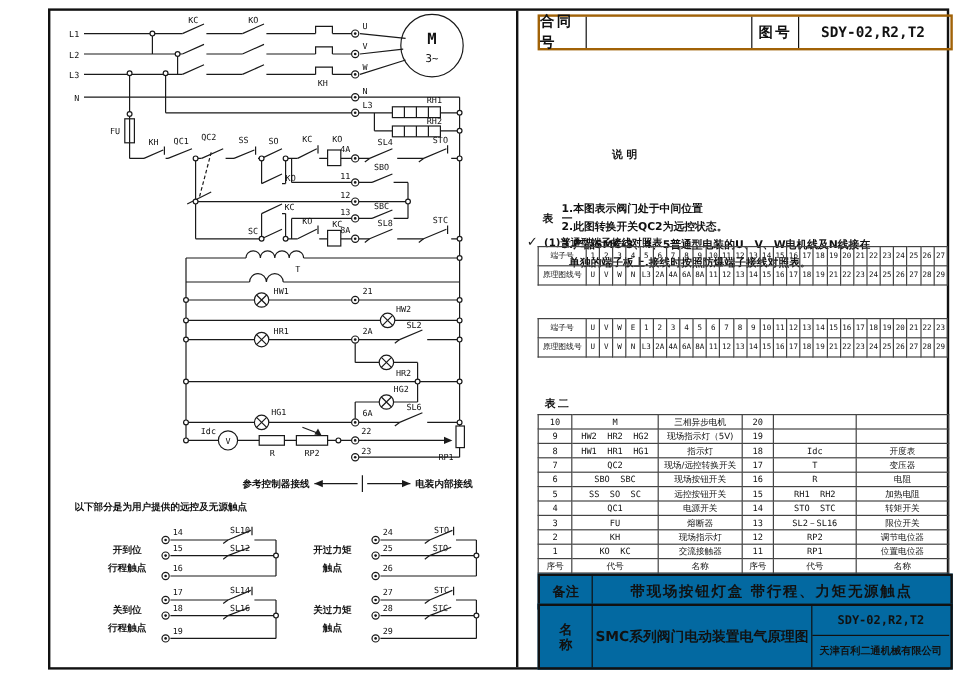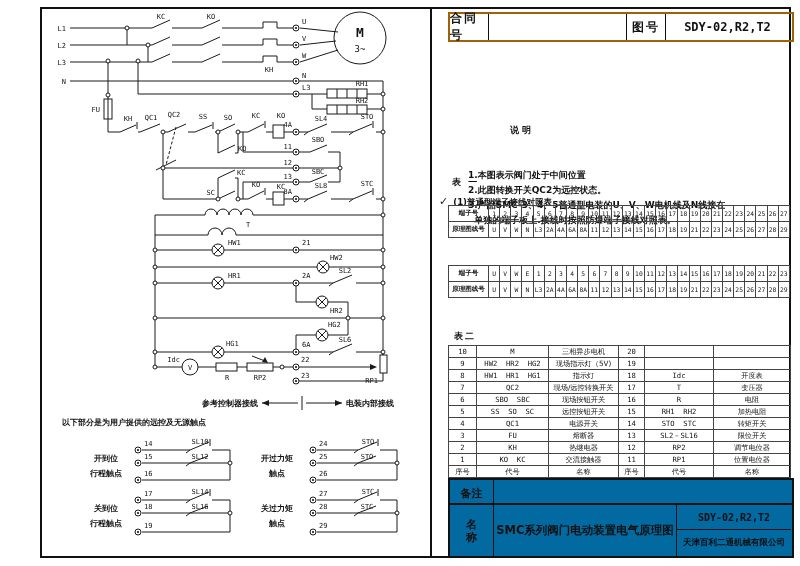--- a/index.html
+++ b/index.html
@@ -18,21 +18,21 @@
   .tb-header .cell:last-child{border-right:none;}
   .mono{font-family:"DejaVu Sans Mono",monospace;letter-spacing:0;}
   .notes{font-size:9px;font-weight:bold;line-height:15px;white-space:pre;}
   .sec-label{font-size:9px;font-weight:bold;letter-spacing:2px;text-align:right;}
   .tt-title{font-size:8.5px;font-weight:bold;}
   .check{color:#222;font-size:11px;font-weight:bold;}
   table{border-collapse:collapse;table-layout:fixed;}
   .ttable{width:342px;}
   .ttable td{border:1px solid #444;height:15px;text-align:center;font-size:6.3px;
     font-family:"DejaVu Sans Mono",monospace;padding:0;overflow:hidden;white-space:nowrap;}
-  .ttable td:first-child{font-family:"DejaVu Sans",sans-serif;font-size:6.5px;font-weight:bold;}
+  .ttable td:first-child{font-family:"DejaVu Sans",sans-serif;font-size:6.5px;font-weight:normal;}
   .ctable{width:342px;}
   .ctable td{border:1px solid #444;height:11px;text-align:center;font-size:7.2px;
     padding:0;overflow:hidden;white-space:pre;}
   .ctable td.code{font-family:"DejaVu Sans Mono",monospace;}
   .footerblock{display:flex;border:2px solid #111;background:#0369a1;}
   .remark-label,.name-label{width:43px;border-right:1.5px solid #111;display:flex;align-items:center;
     justify-content:center;font-size:11px;font-weight:bold;}
   .remark-text{flex:1;display:flex;align-items:center;justify-content:center;font-size:12px;
     font-weight:bold;letter-spacing:1.5px;}
   .name-mid{width:182px;border-right:1.5px solid #111;display:flex;align-items:center;
@@ -586,21 +586,21 @@
             <td class="code">3</td>
             <td class="code">FU</td>
             <td>熔断器</td>
             <td class="code">13</td>
             <td class="code">SL2－SL16</td>
             <td>限位开关</td>
           </tr>
             <tr>
             <td class="code">2</td>
             <td class="code">KH</td>
-            <td>热继电器</td>
+            <td>现场指示灯</td>
             <td class="code">12</td>
             <td class="code">RP2</td>
             <td>调节电位器</td>
           </tr>
             <tr>
             <td class="code">1</td>
             <td class="code">KO  KC</td>
             <td>交流接触器</td>
             <td class="code">11</td>
             <td class="code">RP1</td>
@@ -612,20 +612,21 @@
             <td>名称</td>
             <td class="code">序号</td>
             <td class="code">代号</td>
             <td>名称</td>
           </tr>
           </tbody>
       </table>
 
       <div class="abs footerblock" style="left:16px;top:469px;width:342px;height:26px;">
         <div class="remark-label">备注</div>
+        <div class="remark-text">带现场按钮灯盒 带行程、力矩无源触点</div>
       </div>
 
       <div class="abs footerblock" style="left:16px;top:494px;width:342px;height:51px;">
         <div class="name-label">
           <div>
             <span>名</span>
             <span>称</span>
           </div>
         </div>
         <div class="name-mid">SMC系列阀门电动装置电气原理图</div>

